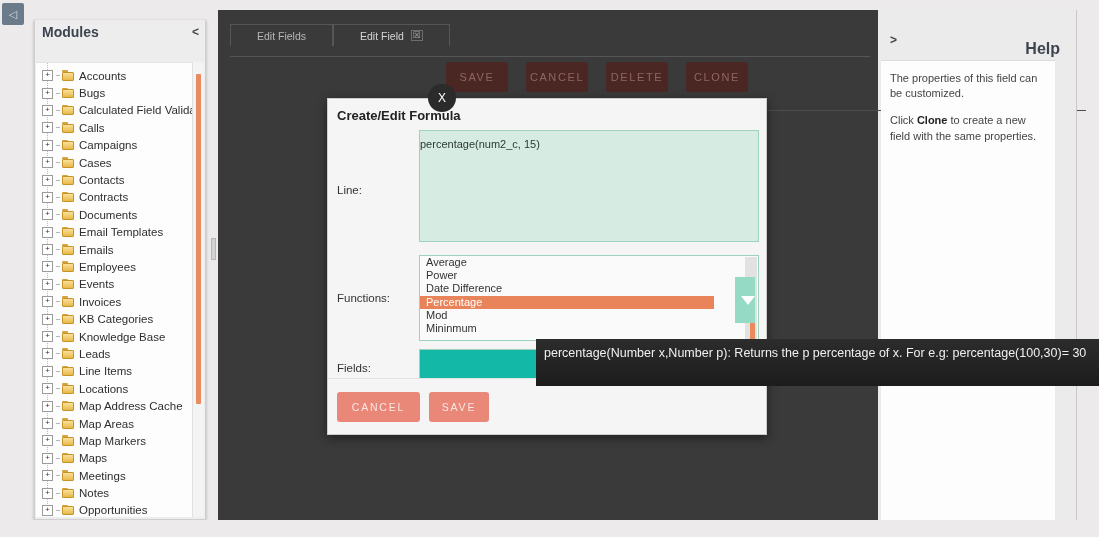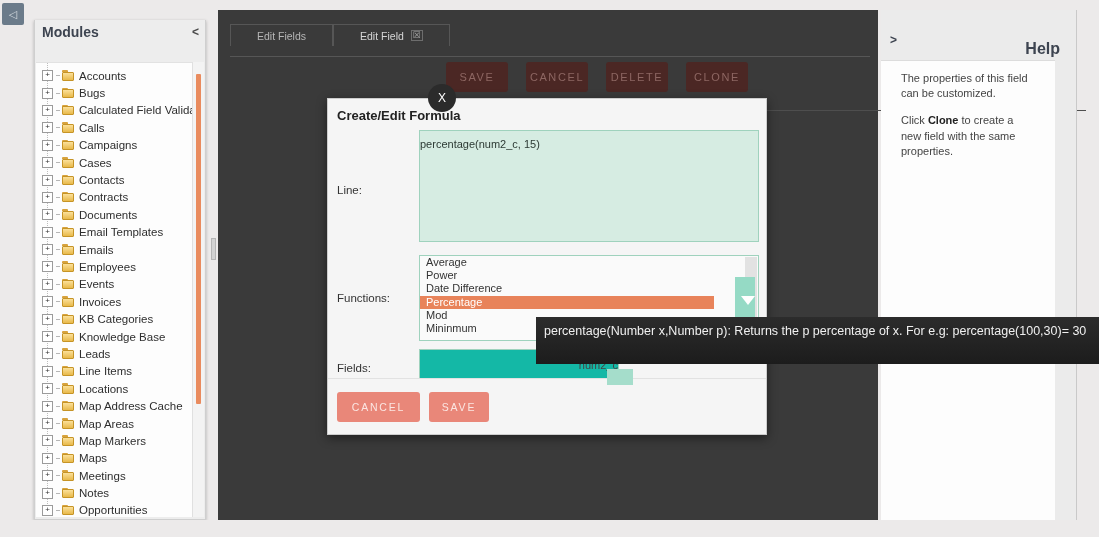--- a/index.html
+++ b/index.html
@@ -205,21 +205,21 @@
   }
   .help-title {
     position: absolute; right: 16px; top: 30px;
     font-size: 16px; font-weight: bold; color: #3d4450;
   }
   .help-body {
     position: absolute; left: 0; top: 50px;
     width: 174px; height: 460px;
     background: #fdfdfd;
     border-top: 1px solid #dcdcdc;
-    padding: 10px 20px;
+    padding: 10px 9px;
     box-sizing: border-box;
     font-size: 11px; color: #444; line-height: 1.38;
   }
   .help-body p { margin: 0 0 12px 0; }
   .help-body b { font-weight: bold; color: #222; }
 
   
   .modal {
     position: absolute; left: 327px; top: 98px;
     width: 440px; height: 337px;
@@ -337,21 +337,21 @@
     font-size: 10.5px; letter-spacing: 1.8px;
     display: flex; align-items: center; justify-content: center;
     cursor: pointer;
     font-family: "Liberation Sans", sans-serif;
   }
   .btn-cancel { left: 9px; width: 83px; }
   .btn-save { left: 101px; width: 60px; }
 
   
   .tooltip {
-    position: absolute; left: 536px; top: 317px;
+    position: absolute; left: 536px; top: 339px;
     width: 563px; height: 47px;
     background: linear-gradient(#2c2c2c, #1c1c1c);
     color: #f0f0f0;
     font-size: 12.5px;
     padding: 6px 8px;
     box-sizing: border-box;
     line-height: 1.42;
     z-index: 60;
   }
 

